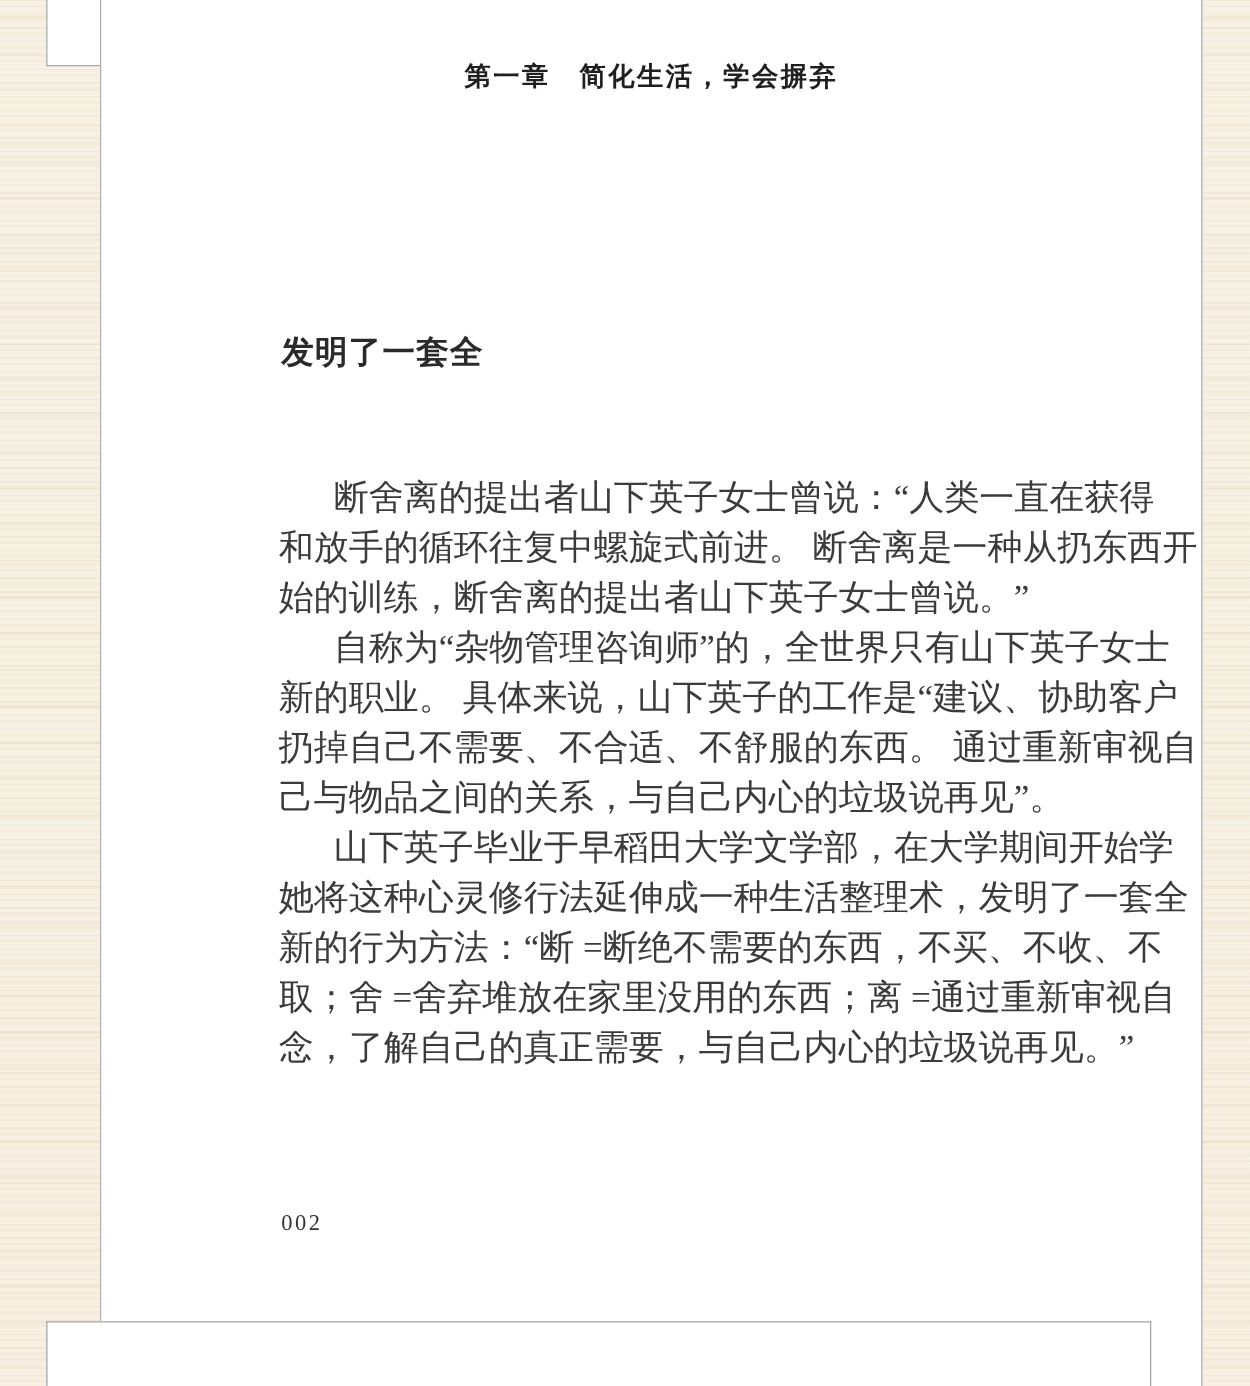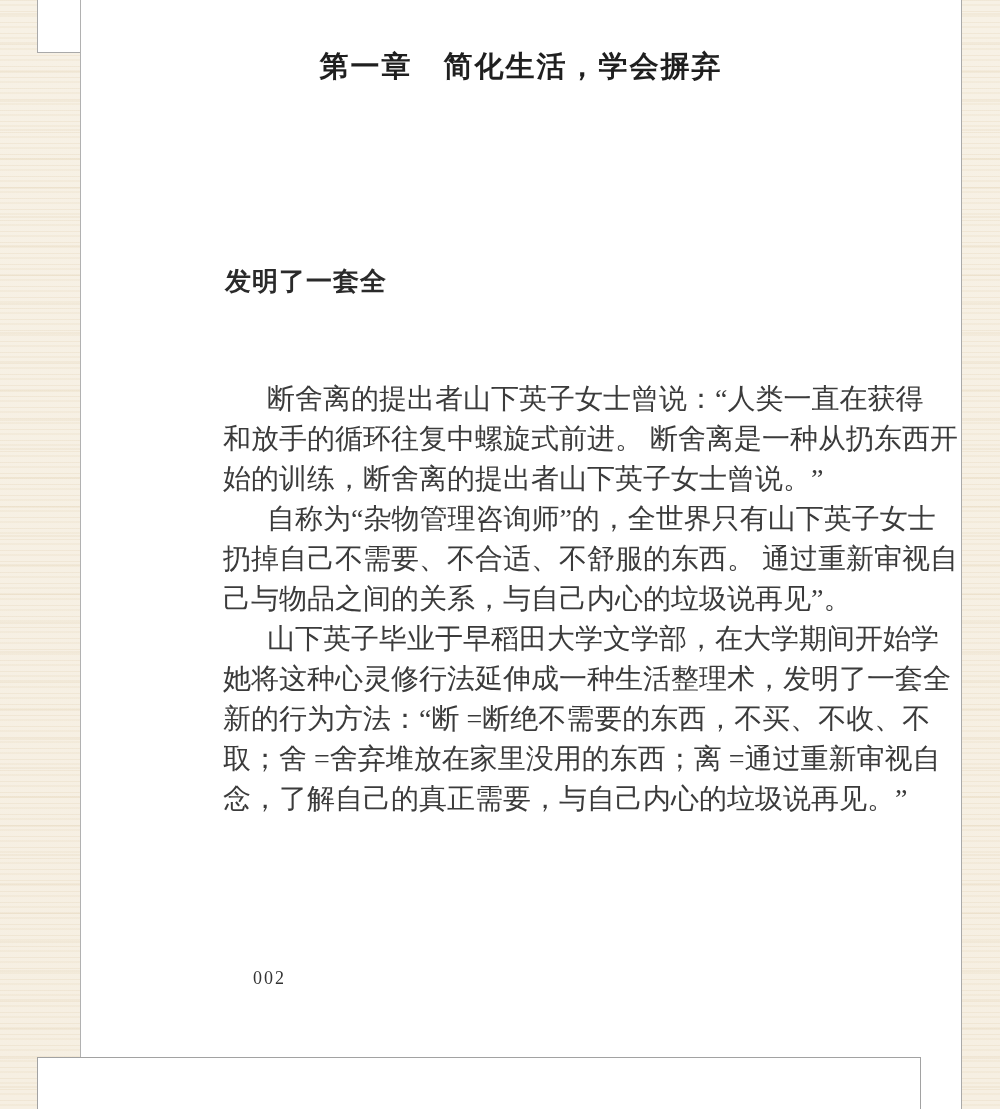--- a/index.html
+++ b/index.html
@@ -47,21 +47,21 @@
     border-bottom: none;
     z-index: 3;
   }
 
   .chapter-title {
     position: absolute; left: 0; top: 47px;
     width: 100%;
     text-align: center;
     font-family: "Liberation Serif", "DejaVu Serif", serif;
     font-weight: 700;
-    font-size: 29px;
+    font-size: 21px;
     letter-spacing: 2px;
     color: #1f1f1f;
   }
 
   .section-heading {
     position: absolute; left: 144px; top: 264px;
     font-family: "Liberation Sans", "DejaVu Sans", sans-serif;
     font-weight: 700;
     font-size: 26px;
     letter-spacing: 1px;
@@ -84,21 +84,20 @@
   }
   .ln.first { padding-left: 44px; }
   .ln.parend { text-align-last: left; }
 
   .page-number {
     position: absolute; left: 144px; top: 968px;
     font-family: "Liberation Serif", "DejaVu Serif", serif;
     font-size: 18px;
     letter-spacing: 2px;
     color: #333333;
-    margin-left: 28px;
   }
 </style>
 </head>
 <body>
 
 <div class="bg"></div>
 
 <div class="prev-corner"></div>
 
 <div class="page">
@@ -106,20 +105,21 @@
   <h1 class="chapter-title">第一章　简化生活，学会摒弃</h1>
 
   <h2 class="section-heading">发明了一套全</h2>
 
   <div class="body-text">
     <div class="ln first">断舍离的提出者山下英子女士曾说：“人类一直在获得</div>
     <div class="ln">和放手的循环往复中螺旋式前进。 断舍离是一种从扔东西开</div>
     <div class="ln parend">始的训练，断舍离的提出者山下英子女士曾说。”</div>
 
     <div class="ln first">自称为“杂物管理咨询师”的，全世界只有山下英子女士</div>
+    <div class="ln">新的职业。 具体来说，山下英子的工作是“建议、协助客户</div>
     <div class="ln">扔掉自己不需要、不合适、不舒服的东西。 通过重新审视自</div>
     <div class="ln parend">己与物品之间的关系，与自己内心的垃圾说再见”。</div>
 
     <div class="ln first">山下英子毕业于早稻田大学文学部，在大学期间开始学</div>
     <div class="ln">她将这种心灵修行法延伸成一种生活整理术，发明了一套全</div>
     <div class="ln">新的行为方法：“断 =断绝不需要的东西，不买、不收、不</div>
     <div class="ln">取；舍 =舍弃堆放在家里没用的东西；离 =通过重新审视自</div>
     <div class="ln parend">念，了解自己的真正需要，与自己内心的垃圾说再见。”</div>
   </div>
 

